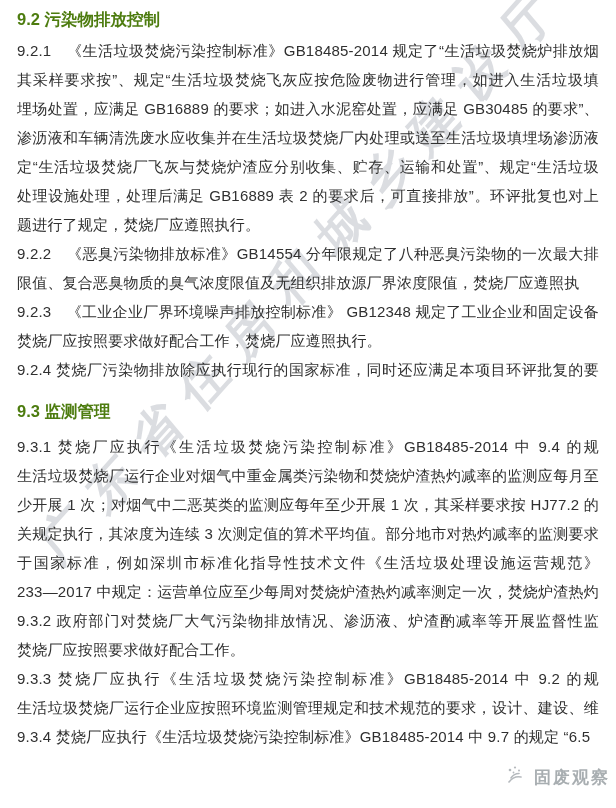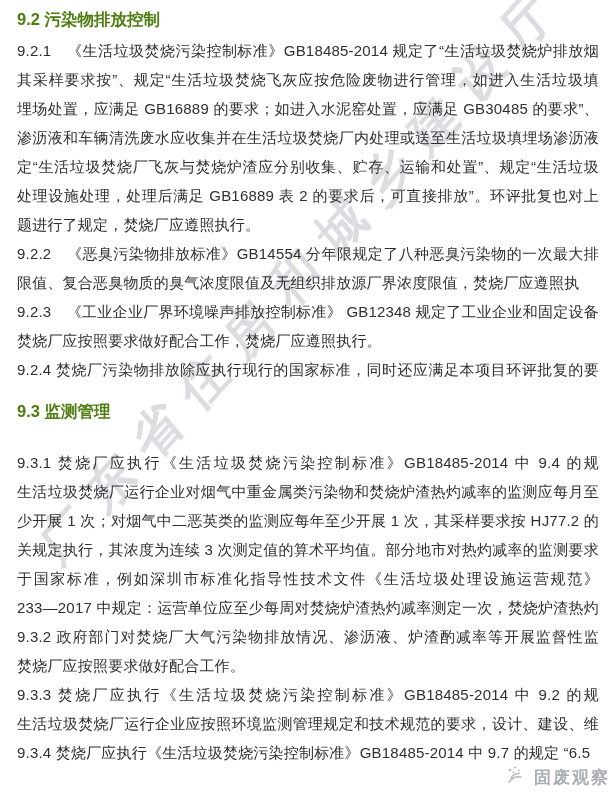--- a/index.html
+++ b/index.html
@@ -22,21 +22,21 @@
     z-index:2;
   }
   .heading{
     text-align:left;
     font-weight:bold;
     font-size:16.5px;
     line-height:22px;
     margin:0 0 6px 0;
     color:#4d7c0f;
   }
-  .heading.h2{ margin-top:16px; margin-bottom:26px; }
+  .heading.h2{ margin-top:16px; margin-bottom:10px; }
   .line{
     font-size:15px;
     line-height:29px;
     height:29px;
     overflow:hidden;
     text-align:left;
     letter-spacing:0.2px;
   }
   .line.j{
     text-align:justify;

